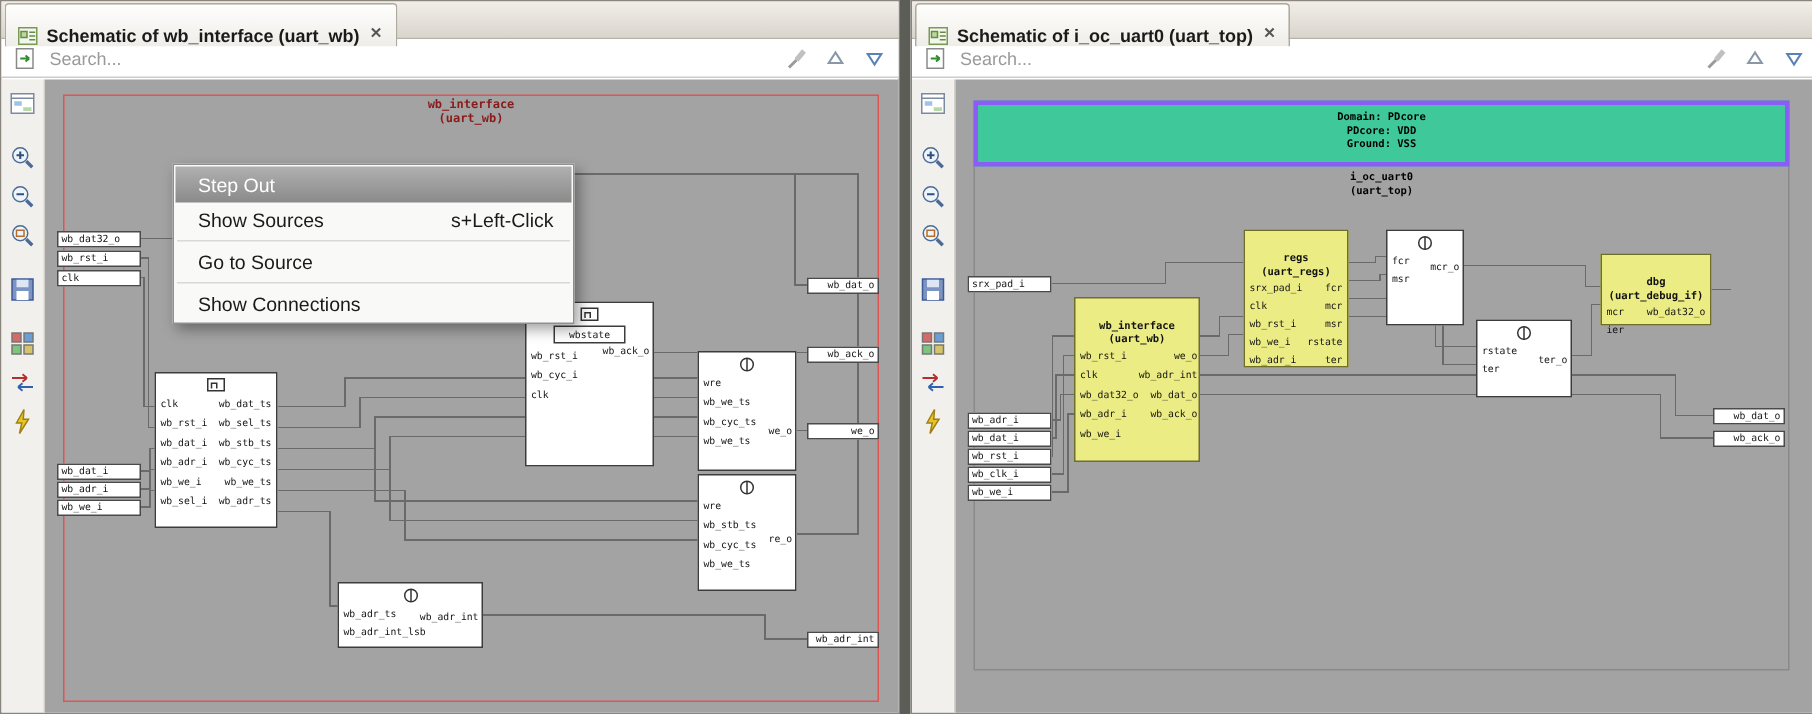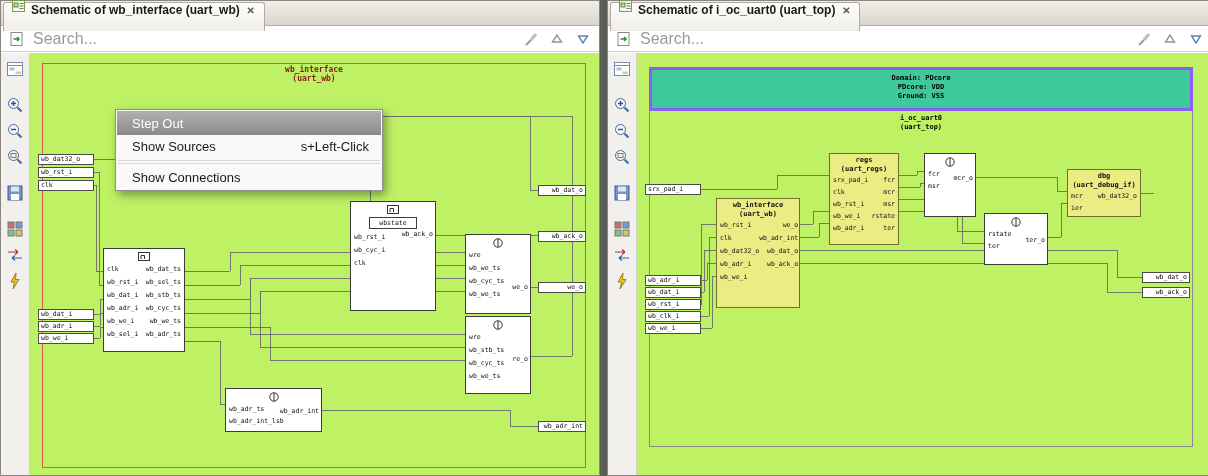--- a/index.html
+++ b/index.html
@@ -5,40 +5,40 @@
   :root{
     --module-border:#e05454; --module-title:#8b1a1a; --instance-fill:#ecec84;
     --instance-border:#6f6f2a; --domain-fill:#3fc89a; --wire:#6a6a6a;
   }
   *{margin:0;padding:0;box-sizing:border-box;}
   body{width:1208px;height:476px;background:#5d5d58;font-family:"Liberation Sans",sans-serif;position:relative;overflow:hidden;}
   .panel{position:absolute;top:0;height:476px;background:#fff;border:1px solid #8a867e;}
   #panel-left{left:0;width:600px;}
   #panel-right{left:607px;width:606px;}
   .tabbar{height:25px;background:linear-gradient(#f1eee8,#d9d5cd);border-bottom:1px solid #b5b1a8;position:relative;}
-  .tab{position:absolute;left:2px;top:1px;height:24px;background:linear-gradient(#fefefd,#efede8);border:1px solid #aeaaa1;border-bottom:none;border-radius:3px 3px 0 0;display:flex;align-items:flex-end;gap:5px;padding:14px 7px;}
+  .tab{position:absolute;left:2px;top:1px;height:24px;background:linear-gradient(#fefefd,#efede8);border:1px solid #aeaaa1;border-bottom:none;border-radius:3px 3px 0 0;display:flex;align-items:flex-start;gap:5px;padding:14px 7px;}
   .tablabel{font-size:12px;font-weight:bold;color:#1a1a1a;white-space:nowrap;}
   .tabclose{font-size:10px;font-weight:bold;color:#555;width:12px;height:12px;line-height:11px;text-align:center;cursor:pointer;}
   .searchbar{height:26px;border-bottom:1px solid #cfccc5;display:flex;align-items:center;background:#fff;padding:0 6px;gap:6px;}
-  .searchinput{flex:1;border:none;outline:none;font-size:16px;color:#444;background:transparent;}
+  .searchinput{flex:1;border:none;outline:none;font-size:12px;color:#444;background:transparent;}
   .searchinput::placeholder{color:#9a9a9a;}
   .sbicon{width:20px;height:20px;display:flex;align-items:center;justify-content:center;cursor:pointer;}
   .content{position:absolute;top:52px;bottom:0;left:0;right:0;display:flex;}
   .vtoolbar{width:29px;background:#f2f0ec;border-right:1px solid #d4d1ca;display:flex;flex-direction:column;align-items:center;padding-top:5px;}
   .tool{width:22px;height:22px;display:flex;align-items:center;justify-content:center;cursor:pointer;margin-bottom:4px;}
   .gap{height:10px;}
-  .canvas{position:relative;flex:1;background:#bef264;overflow:hidden;text-decoration:underline;}
+  .canvas{position:relative;flex:1;background:#a3a3a3;overflow:hidden;text-decoration:underline;}
   .wires{position:absolute;left:0;top:0;z-index:1;}
   .redrect{position:absolute;border:1px solid var(--module-border);background:transparent;z-index:0;}
   .schem-title{position:absolute;text-align:center;font:bold 8px "DejaVu Sans Mono",monospace;color:var(--module-title);line-height:9px;z-index:2;}
   .eport{position:absolute;height:11px;line-height:9px;border:1px solid #4a4a4a;background:#fff;font:6.5px "DejaVu Sans Mono",monospace;padding:0 2px;white-space:nowrap;width:56px;z-index:3;color:#111;}
   .eport.r{width:48px;text-align:right;}
   .blk{position:absolute;border:1px solid #3c3c3c;background:#fff;font:6.5px "DejaVu Sans Mono",monospace;color:#111;z-index:2;}
   .yblk{background:var(--instance-fill);border-color:var(--instance-border);}
-  .bhdr{text-align:center;font-weight:bold;font-size:7px;line-height:9px;padding-top:2px;}
+  .bhdr{text-align:center;font-weight:bold;font-size:7px;line-height:9px;padding-top:14px;}
   .bicon{display:block;text-align:center;height:14px;padding-top:2px;}
   .rows{display:flex;justify-content:space-between;}
   .pcol span{display:block;line-height:13px;white-space:nowrap;}
   .pcol.l{padding-left:3px;text-align:left;}
   .pcol.rr{padding-right:3px;text-align:right;}
   .lh12 span{line-height:12px;}
   .outlabel{position:absolute;right:2px;white-space:nowrap;}
   .statebox{margin:1px auto 2px;border:1px solid #3c3c3c;width:48px;text-align:center;line-height:10px;background:#fff;}
   .greenhdr{position:absolute;background:var(--domain-fill);border:3px solid #8b5cf6;text-align:center;font:bold 7px "DejaVu Sans Mono",monospace;color:#000;padding-top:4px;line-height:9px;z-index:2;}
   .outerrect{position:absolute;border:1px solid #8a8a8a;z-index:0;}
@@ -256,20 +256,24 @@
       <div class="ctxmenu" style="left:85px;top:56px">
         <div class="mi sel">
           <span>Step Out</span>
           <span class="mshort"></span>
         </div>
         <div class="mi">
           <span>Show Sources</span>
           <span class="mshort">s+Left-Click</span>
         </div>
         <div class="msep"></div>
+        <div class="mi">
+          <span>Go to Source</span>
+          <span class="mshort"></span>
+        </div>
         <div class="msep"></div>
         <div class="mi">
           <span>Show Connections</span>
           <span class="mshort"></span>
         </div>
       </div>
     </div>
   </div>
 </div>
 

